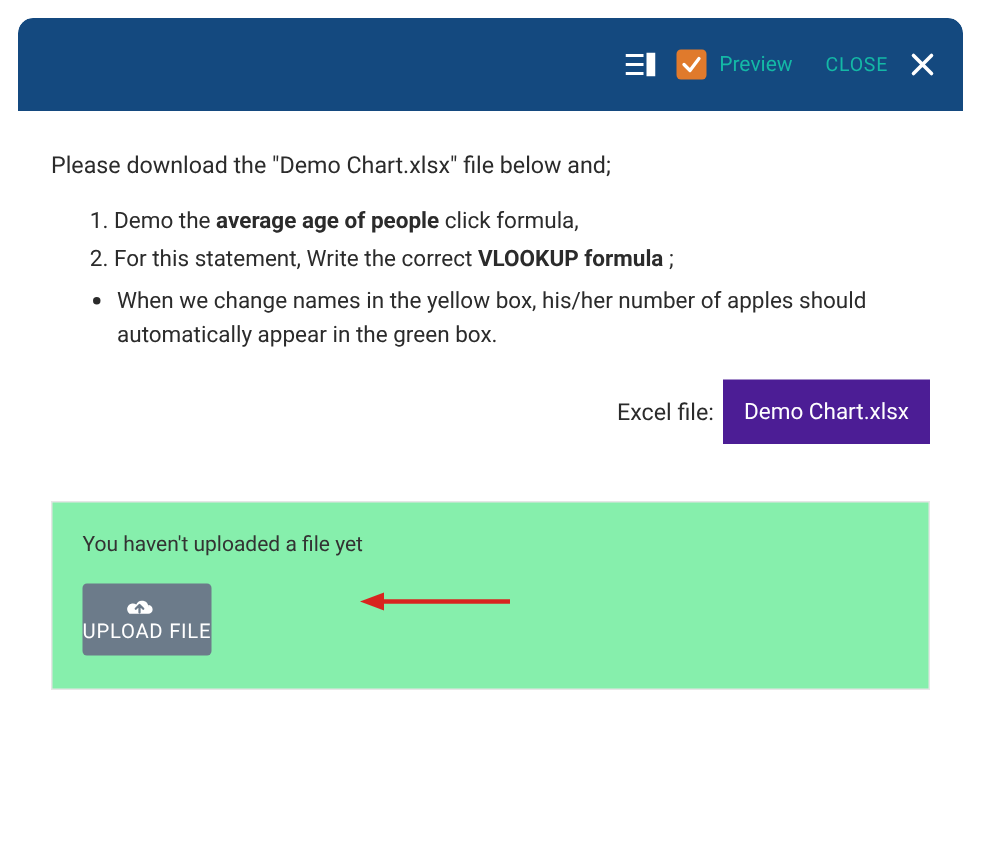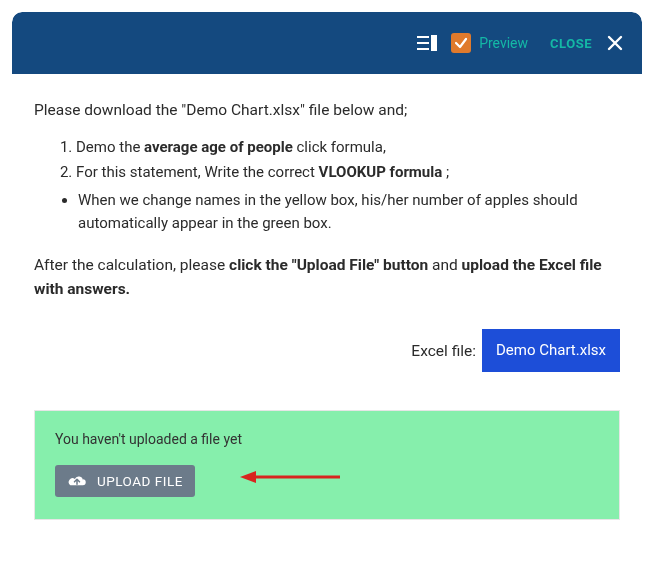--- a/index.html
+++ b/index.html
@@ -26,21 +26,21 @@
     justify-content: flex-end;
     padding: 0 18px;
     border-radius: 10px 10px 0 0;
   }
   .hdr-item {
     display: inline-flex;
     align-items: center;
     margin-left: 14px;
     font-size: 14px;
   }
-  .hdr-gap { margin-left: 22px; font-weight: bold; }
+  .hdr-gap { margin-left: 22px; }
   .toc-icon svg { display:block; }
   .checkbox {
     width: 20px; height: 20px;
     background: #e07a2c;
     border-radius: 3px;
     display: inline-flex;
     align-items: center;
     justify-content: center;
     margin-right: 8px;
   }
@@ -66,21 +66,21 @@
     list-style: disc;
     margin-left: 30px;
     padding-left: 14px;
     margin-bottom: 18px;
     font-size: 15px;
   }
   .after { margin-bottom: 28px; }
   .file-row { margin-bottom: 28px; display:flex; align-items:center;justify-content:flex-end; }
   .file-btn {
     display: inline-block;
-    background: #1d4ed8;
+    background: #4c1d95;
     color: #fff;
     padding: 10px 14px;
     margin-left: 6px;
     font-size: 15px;
   }
   .upload-panel {
     border: 1px solid #e6e6e6;
     background: #86efac;
     margin: 0 22px 18px 22px;
     padding: 20px 20px 22px 20px;
@@ -89,24 +89,25 @@
   .no-file {
     font-size: 14px;
     color: #333;
     margin-bottom: 18px;
   }
   .upload-btn {
     display: inline-flex;
     align-items: center;
     background: #6c7b8a;
     color: #fff;
-    padding: 8px 12px;
+    padding: 8px 0;
     border-radius: 3px;
     font-size: 13.5px;
     letter-spacing: 0.5px;
+    flex-direction: column;
   }
   .cloud-icon { margin-right: 10px; display:inline-flex; }
   .arrow {
     position: absolute;
     left: 205px;
     top: 56px;
     display: inline-flex;
     align-items: center;
   }
   .arrow svg { display:block; }
@@ -151,23 +152,20 @@
         <span>Demo the </span><b>average age of people</b><span> click formula,</span>
       </li>
       <li>
         <span>For this statement, Write the correct </span><b>VLOOKUP formula</b><span> ;</span>
       </li>
     </ol>
     <ul class="sub">
       <li>When we change names in the yellow box, his/her number of apples should automatically appear in the green box.</li>
     </ul>
 
-    <p class="after">
-      <span>After the calculation, please </span><b>click the "Upload File" button</b><span> and </span><b>upload the Excel file with answers.</b>
-    </p>
 
     <div class="file-row">
       <span>Excel file: </span>
       <span class="file-btn">Demo Chart.xlsx</span>
     </div>
 
   </div>
 
   <div class="upload-panel">
     <div class="no-file">You haven't uploaded a file yet</div>

